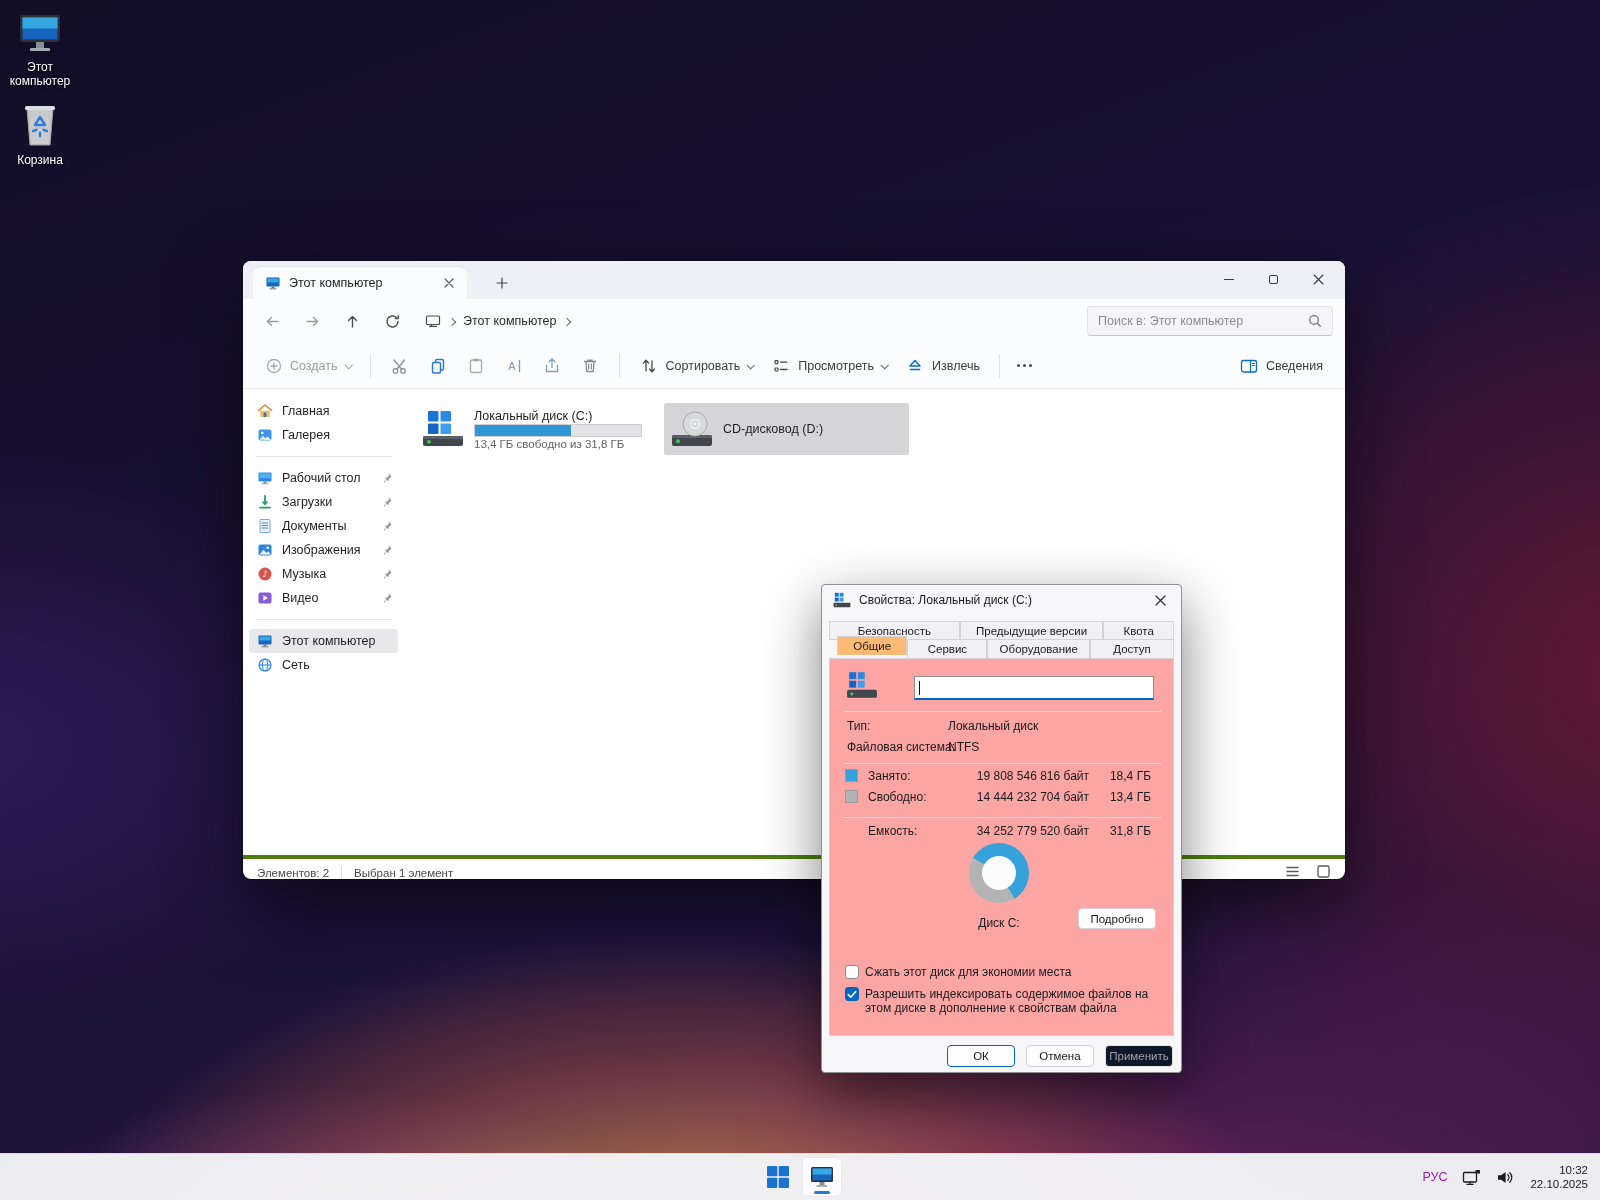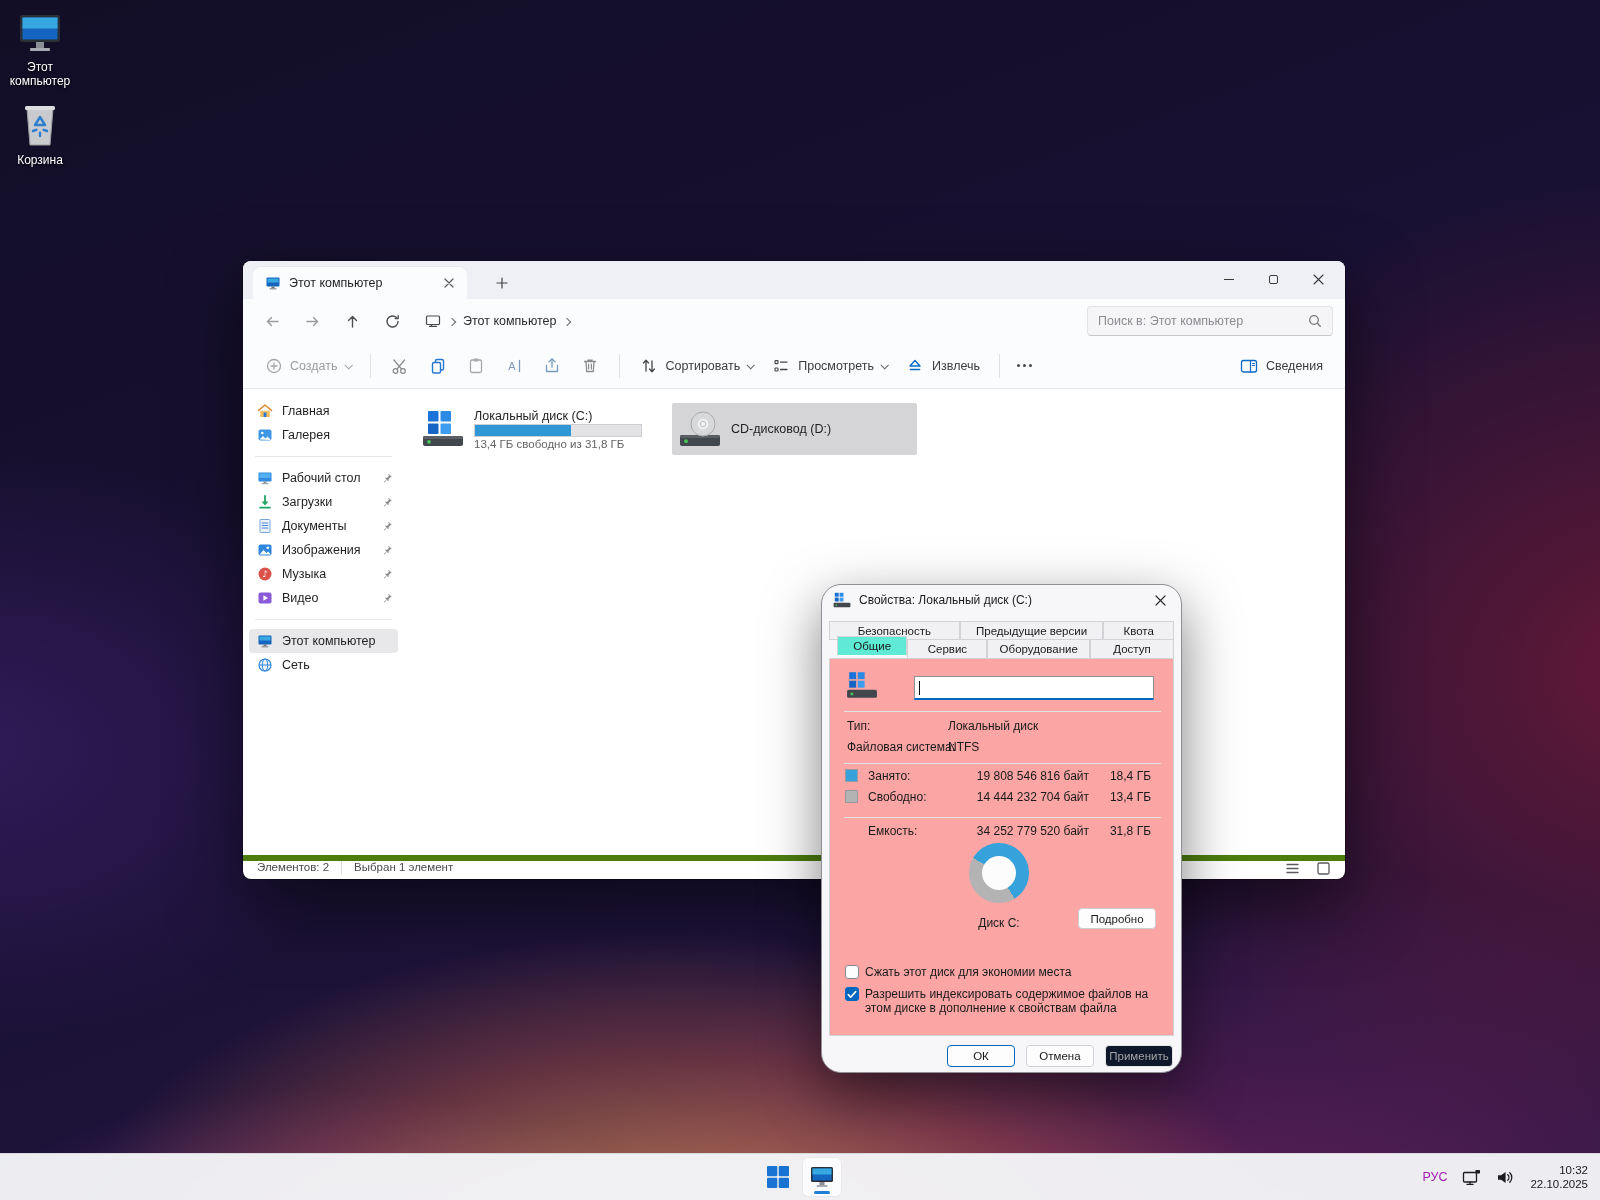--- a/index.html
+++ b/index.html
@@ -47,43 +47,43 @@
 .dots i{width:3px;height:3px;border-radius:50%;background:#4a4a4d}
 .wbody{flex:1;display:flex;min-height:0}
 .sidebar{width:158px;padding:10px 3px 0 6px;flex:none}
 .side-item{display:flex;align-items:center;gap:9px;height:24px;padding:0 8px;border-radius:4px;position:relative}
 .side-item.sel{background:#e8e8eb}
 .side-item .pin{position:absolute;right:5px;top:6px}
 .side-sep{height:1px;background:#e7e7ea;margin:9px 6px}
 .main{flex:1;padding:14px 10px 0 14px;min-width:0}
 .sec-head{display:flex;align-items:center;gap:8px;color:#36506e;font-size:13.5px;margin:0 0 12px 2px}
 .sec-head .chev{border-color:#36506e}
-.tiles{display:flex;gap:12px}
+.tiles{display:flex;gap:4px}
 .tile{display:flex;gap:9px;align-items:center;width:245px;height:52px;padding:4px 6px;border-radius:2px}
 .tile.sel{background:#d5d5d7}
 .tile .tcol{display:flex;flex-direction:column;gap:1px}
 .drivebar{width:168px;height:13px;background:#e3e3e6;border:1px solid #cfcfd3}
 .drivebar .fill{height:100%;background:#2f97d6}
 .tile .sub{font-size:11.5px;color:#636366}
-.statusbar{height:24px;border-top:6px solid #4d7c0f;display:flex;align-items:flex-start;padding:0 14px;font-size:11.5px;color:#4a4a4d;gap:12px;flex:none}
+.statusbar{height:24px;border-top:4px solid #4d7c0f;display:flex;align-items:flex-end;padding:0 14px;font-size:11.5px;color:#4a4a4d;gap:12px;flex:none}
 .status-sep{width:1px;height:13px;background:#dcdcdf}
 .view-toggles{margin-left:auto;display:flex;gap:16px;align-items:center}
 
-.dialog{position:absolute;left:821px;top:584px;width:361px;height:489px;background:#f7f7f9;border:1px solid #8f8f94;border-radius:20px;
+.dialog{position:absolute;left:821px;top:584px;width:361px;height:489px;background:#f7f7f9;border:1px solid #8f8f94;border-radius:4px;
  box-shadow:0 20px 55px rgba(0,0,0,.5);font-size:12px;color:#1a1a1a;overflow:hidden}
 .dlg-title{height:30px;display:flex;align-items:center;gap:8px;padding:0 6px 0 11px}
 .dlg-title .t{flex:1}
 .dlg-x{width:30px;height:22px;display:flex;align-items:center;justify-content:center;border-radius:4px}
 .tabs{padding:6px 7px 0}
 .trow{display:flex;position:relative}
 .trow.back{padding-left:0}
 .trow.front{padding-left:8px;margin-top:-1px}
 .ptab{border:1px solid #d3d3d7;background:#f1f1f4;height:19px;display:flex;align-items:center;justify-content:center;font-size:11.5px;white-space:nowrap}
 .trow.front .ptab{height:20px}
-.ptab.active{background:#5eead4;height:23px;margin-top:-3px;border-bottom:1px solid #fcfcfd;position:relative;z-index:3}
+.ptab.active{background:#fdba74;height:23px;margin-top:-3px;border-bottom:1px solid #fcfcfd;position:relative;z-index:3}
 .page{margin:0 7px;background:#fca5a5;border:1px solid #d3d3d7;height:378px;position:relative;margin-top:-1px;z-index:1}
 .abs{position:absolute}
 .sep{position:absolute;left:14px;right:12px;height:1px;background:#e3e3e6}
 .vlabel{position:absolute;font-size:12px;color:#1a1a1a;white-space:nowrap}
 .col-bytes{position:absolute;right:84px;text-align:right;white-space:nowrap}
 .col-size{position:absolute;right:22px;text-align:right;white-space:nowrap}
 .swatch{position:absolute;width:13px;height:13px;border:1px solid #9a9a9e}
 .label-input{position:absolute;left:84px;top:17px;width:240px;height:24px;background:#fff;border:1px solid #8f8f94;border-bottom:2px solid #0067c0;display:flex;align-items:center;padding:0 4px}
 .caret{width:1px;height:14px;background:#111}
 .donut{position:absolute;left:139px;top:184px;width:60px;height:60px;border-radius:50%}

